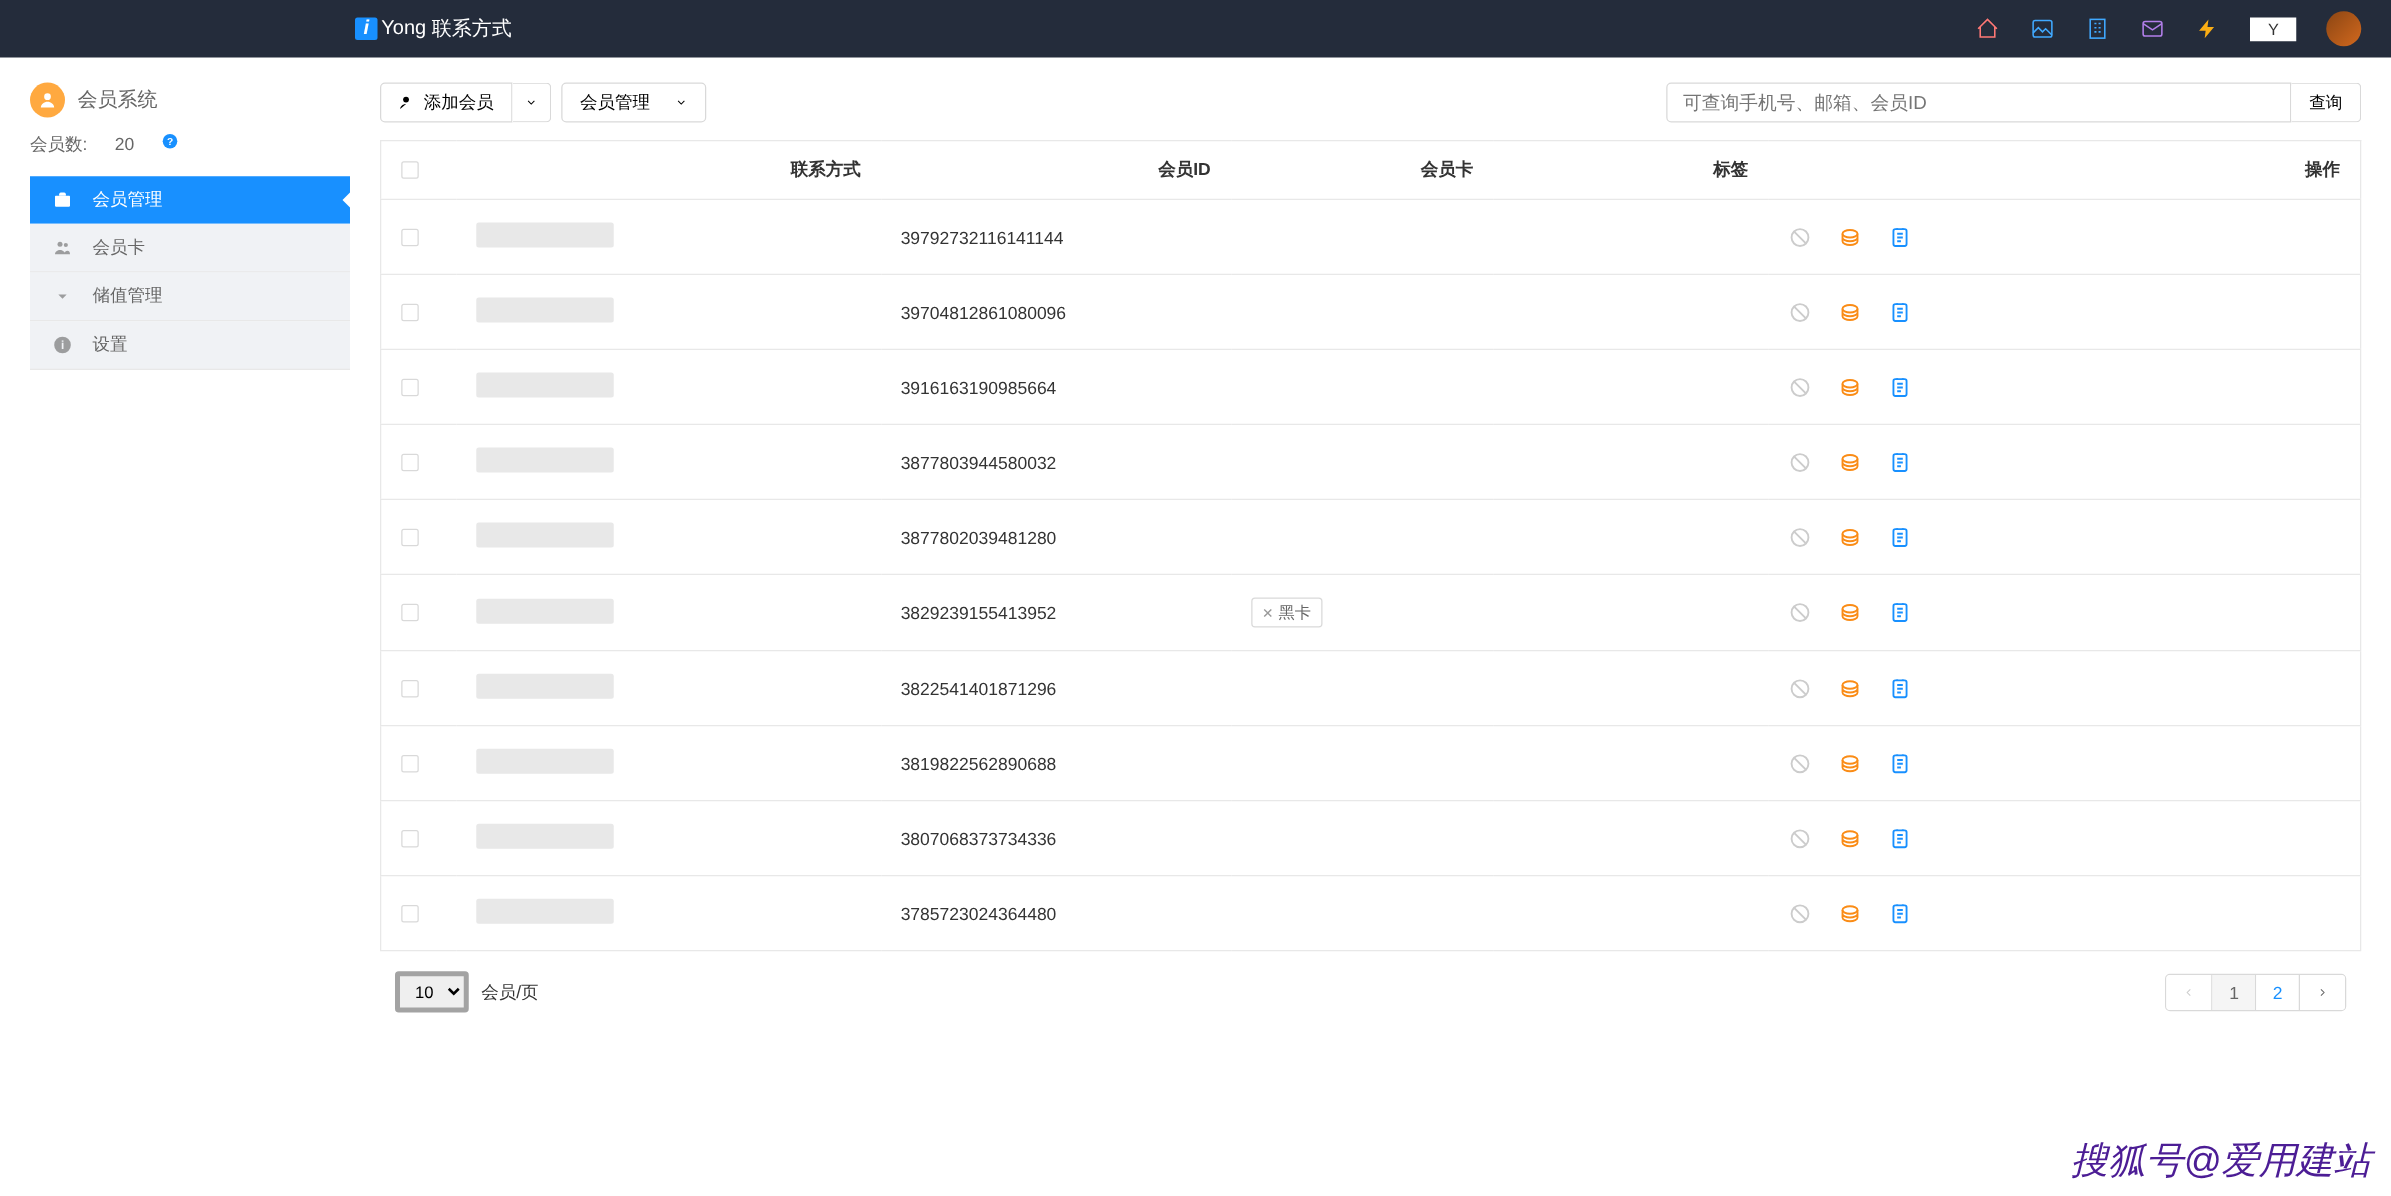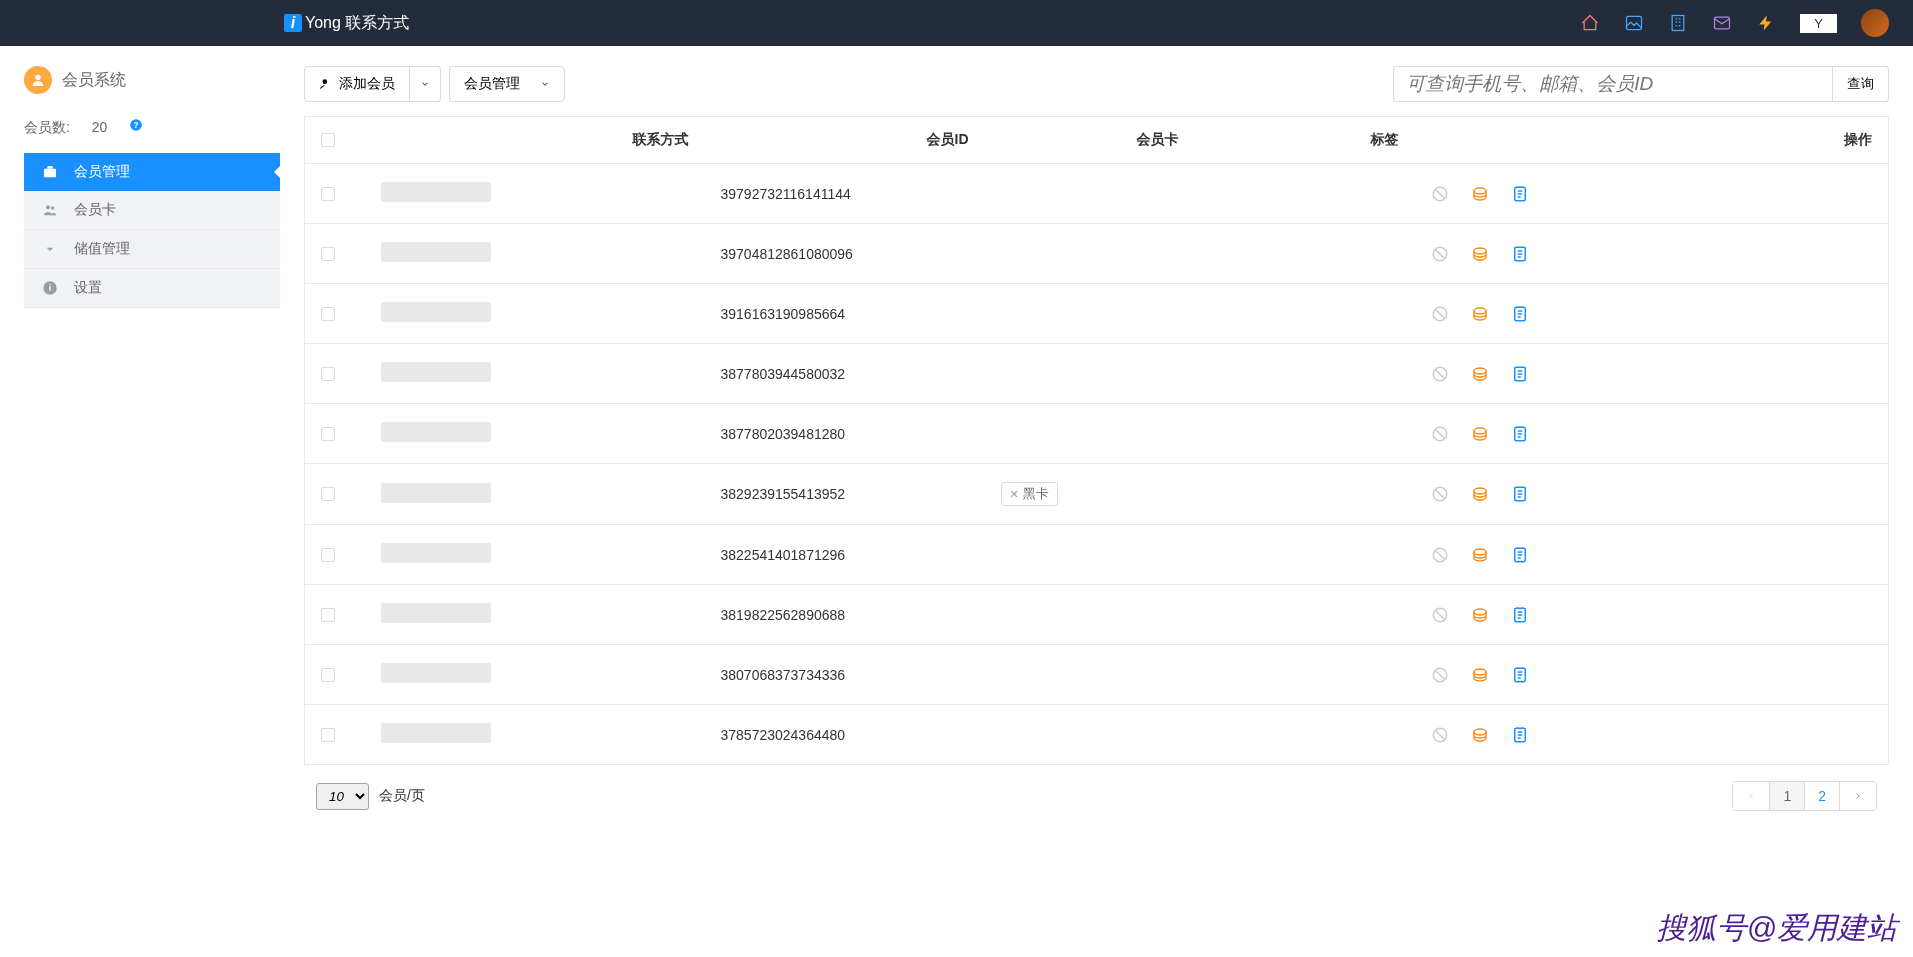--- a/index.html
+++ b/index.html
@@ -9,21 +9,21 @@
     .logo { display: flex; align-items: center; color: #fff; font-size: 16px; margin-left: 260px; }
     .logo-badge { background: #1890ff; color: #fff; width: 18px; height: 18px; display: inline-flex; align-items: center; justify-content: center; border-radius: 2px; margin-right: 3px; font-weight: bold; font-style: italic; }
     .nav-icons { display: flex; align-items: center; gap: 24px; }
     .nav-icon { width: 20px; height: 20px; display: inline-flex; align-items: center; justify-content: center; cursor: pointer; }
     .avatar { width: 28px; height: 28px; border-radius: 50%; background: linear-gradient(135deg, #8b4513, #d2691e); }
     .user-y { background: #fff; color: #333; padding: 2px 14px; font-size: 13px; }
     
     .main-container { display: flex; padding: 20px 24px; gap: 24px; }
     
     .sidebar { width: 256px; flex-shrink: 0; }
-    .sidebar-header { display: flex; align-items: center; margin-bottom: 24px; }
+    .sidebar-header { display: flex; align-items: center; margin-bottom: 12px; }
     .sidebar-header-icon { width: 28px; height: 28px; border-radius: 50%; background: #ffa940; display: flex; align-items: center; justify-content: center; margin-right: 10px; }
     .sidebar-title { font-size: 16px; color: #666; }
     .member-count { color: #666; font-size: 14px; margin-bottom: 16px; }
     .member-count .count { margin: 0 18px; }
     .help-icon { color: #1890ff; cursor: pointer; }
     
     .sidebar-menu { list-style: none; }
     .sidebar-item { display: flex; align-items: center; padding: 10px 16px; cursor: pointer; color: #666; position: relative; }
     .sidebar-item.active { background: #1890ff; color: #fff; }
     .sidebar-item.active::after { content: ''; position: absolute; right: 0; top: 50%; transform: translateY(-50%); border: 6px solid transparent; border-right-color: #fff; }
@@ -33,41 +33,41 @@
     
     .content { flex: 1; }
     .toolbar { display: flex; justify-content: space-between; margin-bottom: 14px; }
     .toolbar-left { display: flex; gap: 8px; }
     .btn-group { display: flex; }
     .btn { border: 1px solid #d9d9d9; background: #fff; padding: 6px 14px; cursor: pointer; font-size: 14px; display: inline-flex; align-items: center; gap: 6px; }
     .btn-group .btn:first-child { border-radius: 4px 0 0 4px; text-align: right; }
     .btn-group .btn:last-child { border-radius: 0 4px 4px 0; border-left: none; padding: 6px 10px; }
     .btn-single { border-radius: 4px; display: flex; align-items: center; gap: 20px; }
     .search-container { display: flex; }
-    .search-input { border: 1px solid #d9d9d9; padding: 6px 12px; width: 440px; font-size: 19px; border-radius: 4px 0 0 4px; outline: none; font-style: italic; }
+    .search-input { border: 1px solid #d9d9d9; padding: 6px 12px; width: 500px; font-size: 15px; border-radius: 4px 0 0 4px; outline: none; }
     .search-btn { border: 1px solid #d9d9d9; border-left: none; background: #fff; padding: 6px 14px; cursor: pointer; border-radius: 0 4px 4px 0; }
     
     .table { width: 100%; border-collapse: collapse; border: 1px solid #e8e8e8; }
     .table th { text-align: right; padding: 14px 16px; border-bottom: 1px solid #e8e8e8; font-weight: bold; font-size: 14px; background: #fff; }
     .table td { padding: 18px 16px; border-bottom: 1px solid #e8e8e8; }
     .checkbox { width: 14px; height: 14px; border: 1px solid #d9d9d9; border-radius: 2px; cursor: pointer; }
     .col-check { width: 60px; text-align: center; }
     .col-contact { width: 340px; }
     .col-id { width: 280px; }
     .col-card { width: 210px; }
     .col-tag { width: 220px; }
     .masked { background: #e8e8e8; height: 20px; width: 110px; display: inline-block; border-radius: 2px; }
     .tag-badge { border: 1px solid #d9d9d9; padding: 2px 8px; border-radius: 3px; font-size: 13px; color: #666; display: inline-flex; align-items: center; gap: 4px; }
     .tag-x { color: #999; font-size: 11px; }
     .action-icons { display: flex; gap: 22px; }
     .action-icon { cursor: pointer; display: inline-flex; }
     
     .table-footer { display: flex; justify-content: space-between; align-items: center; margin-top: 16px; padding: 0 12px; }
     .page-size { display: flex; align-items: center; gap: 10px; }
-    .page-select { border: 1px solid #a3a3a3; padding: 4px 8px; border-radius: 3px; font-style: italic; }
+    .page-select { border: 4px solid #a3a3a3; padding: 4px 8px; border-radius: 3px; }
     .pagination { display: flex; border: 1px solid #d9d9d9; border-radius: 4px; overflow: hidden; }
     .page-btn { padding: 6px 13px; cursor: pointer; border-right: 1px solid #d9d9d9; background: #fff; color: #666; }
     .page-btn:last-child { border-right: none; }
     .page-btn.active { background: #f5f5f5; }
     .page-btn.disabled { color: #ccc; }
     
     .watermark { position: fixed; bottom: 8px; right: 16px; font-size: 30px; color: #4c1d95; font-style: italic; font-weight: 300; }
   </style>
 </head>
 <body>

